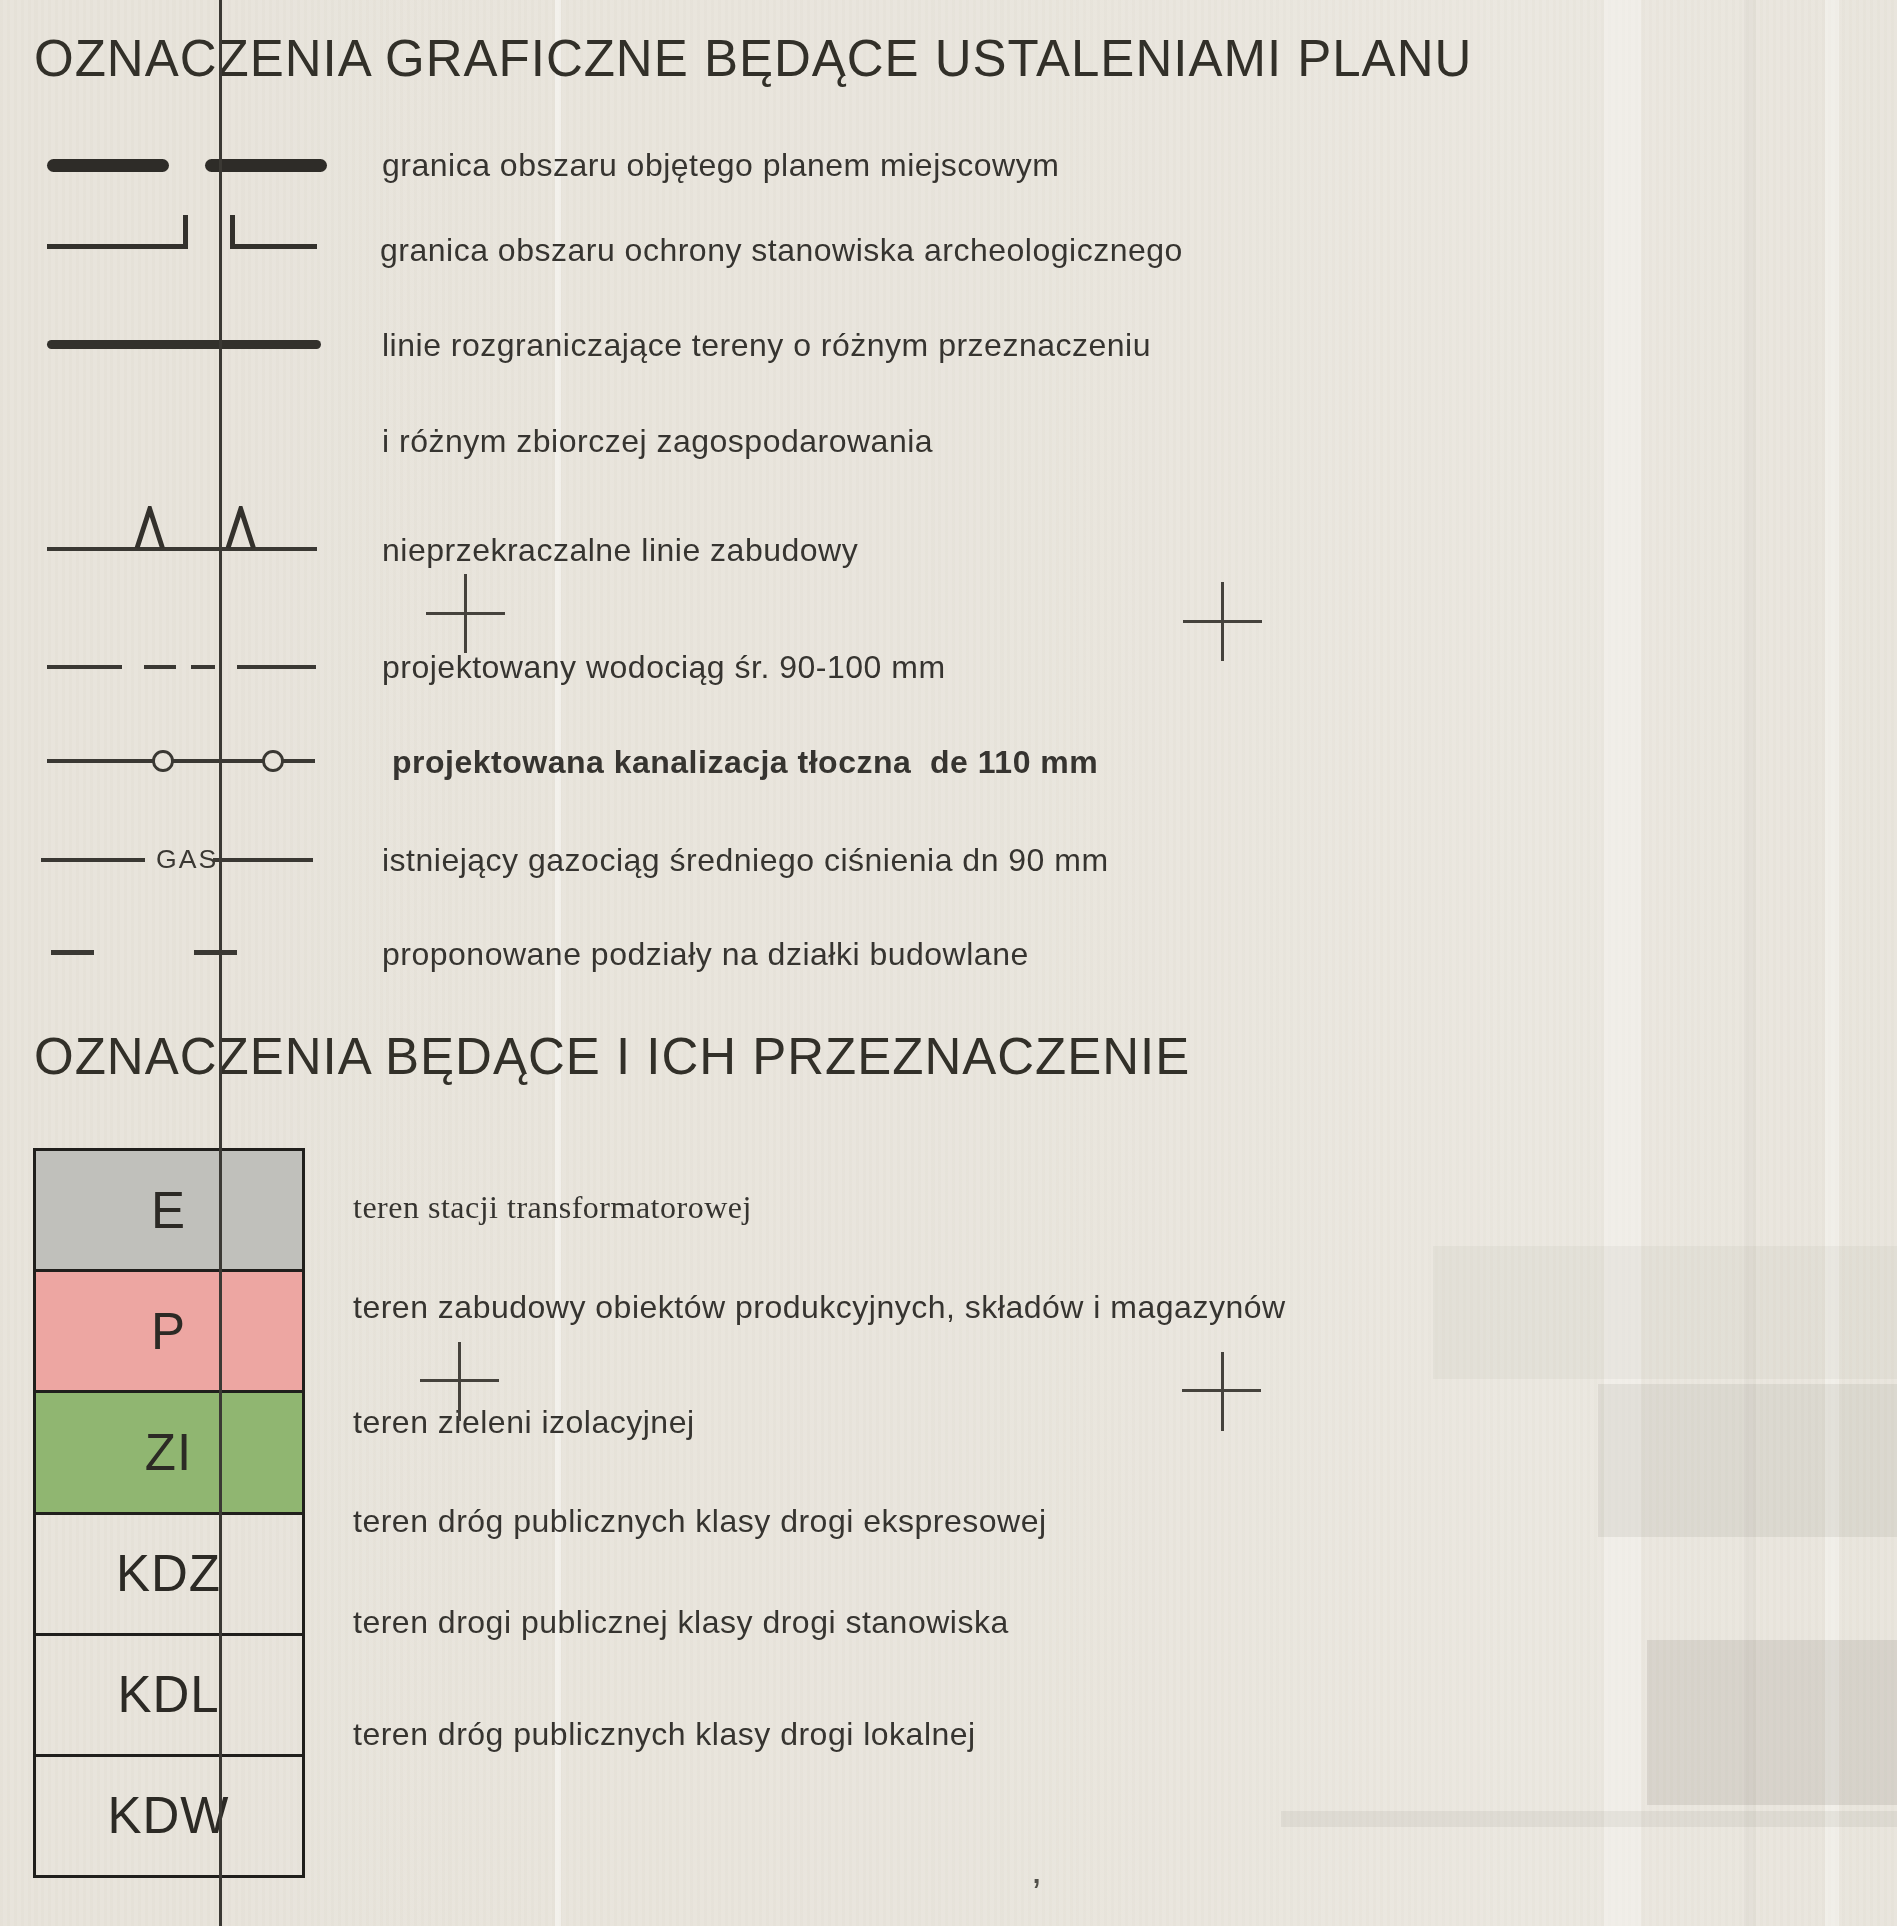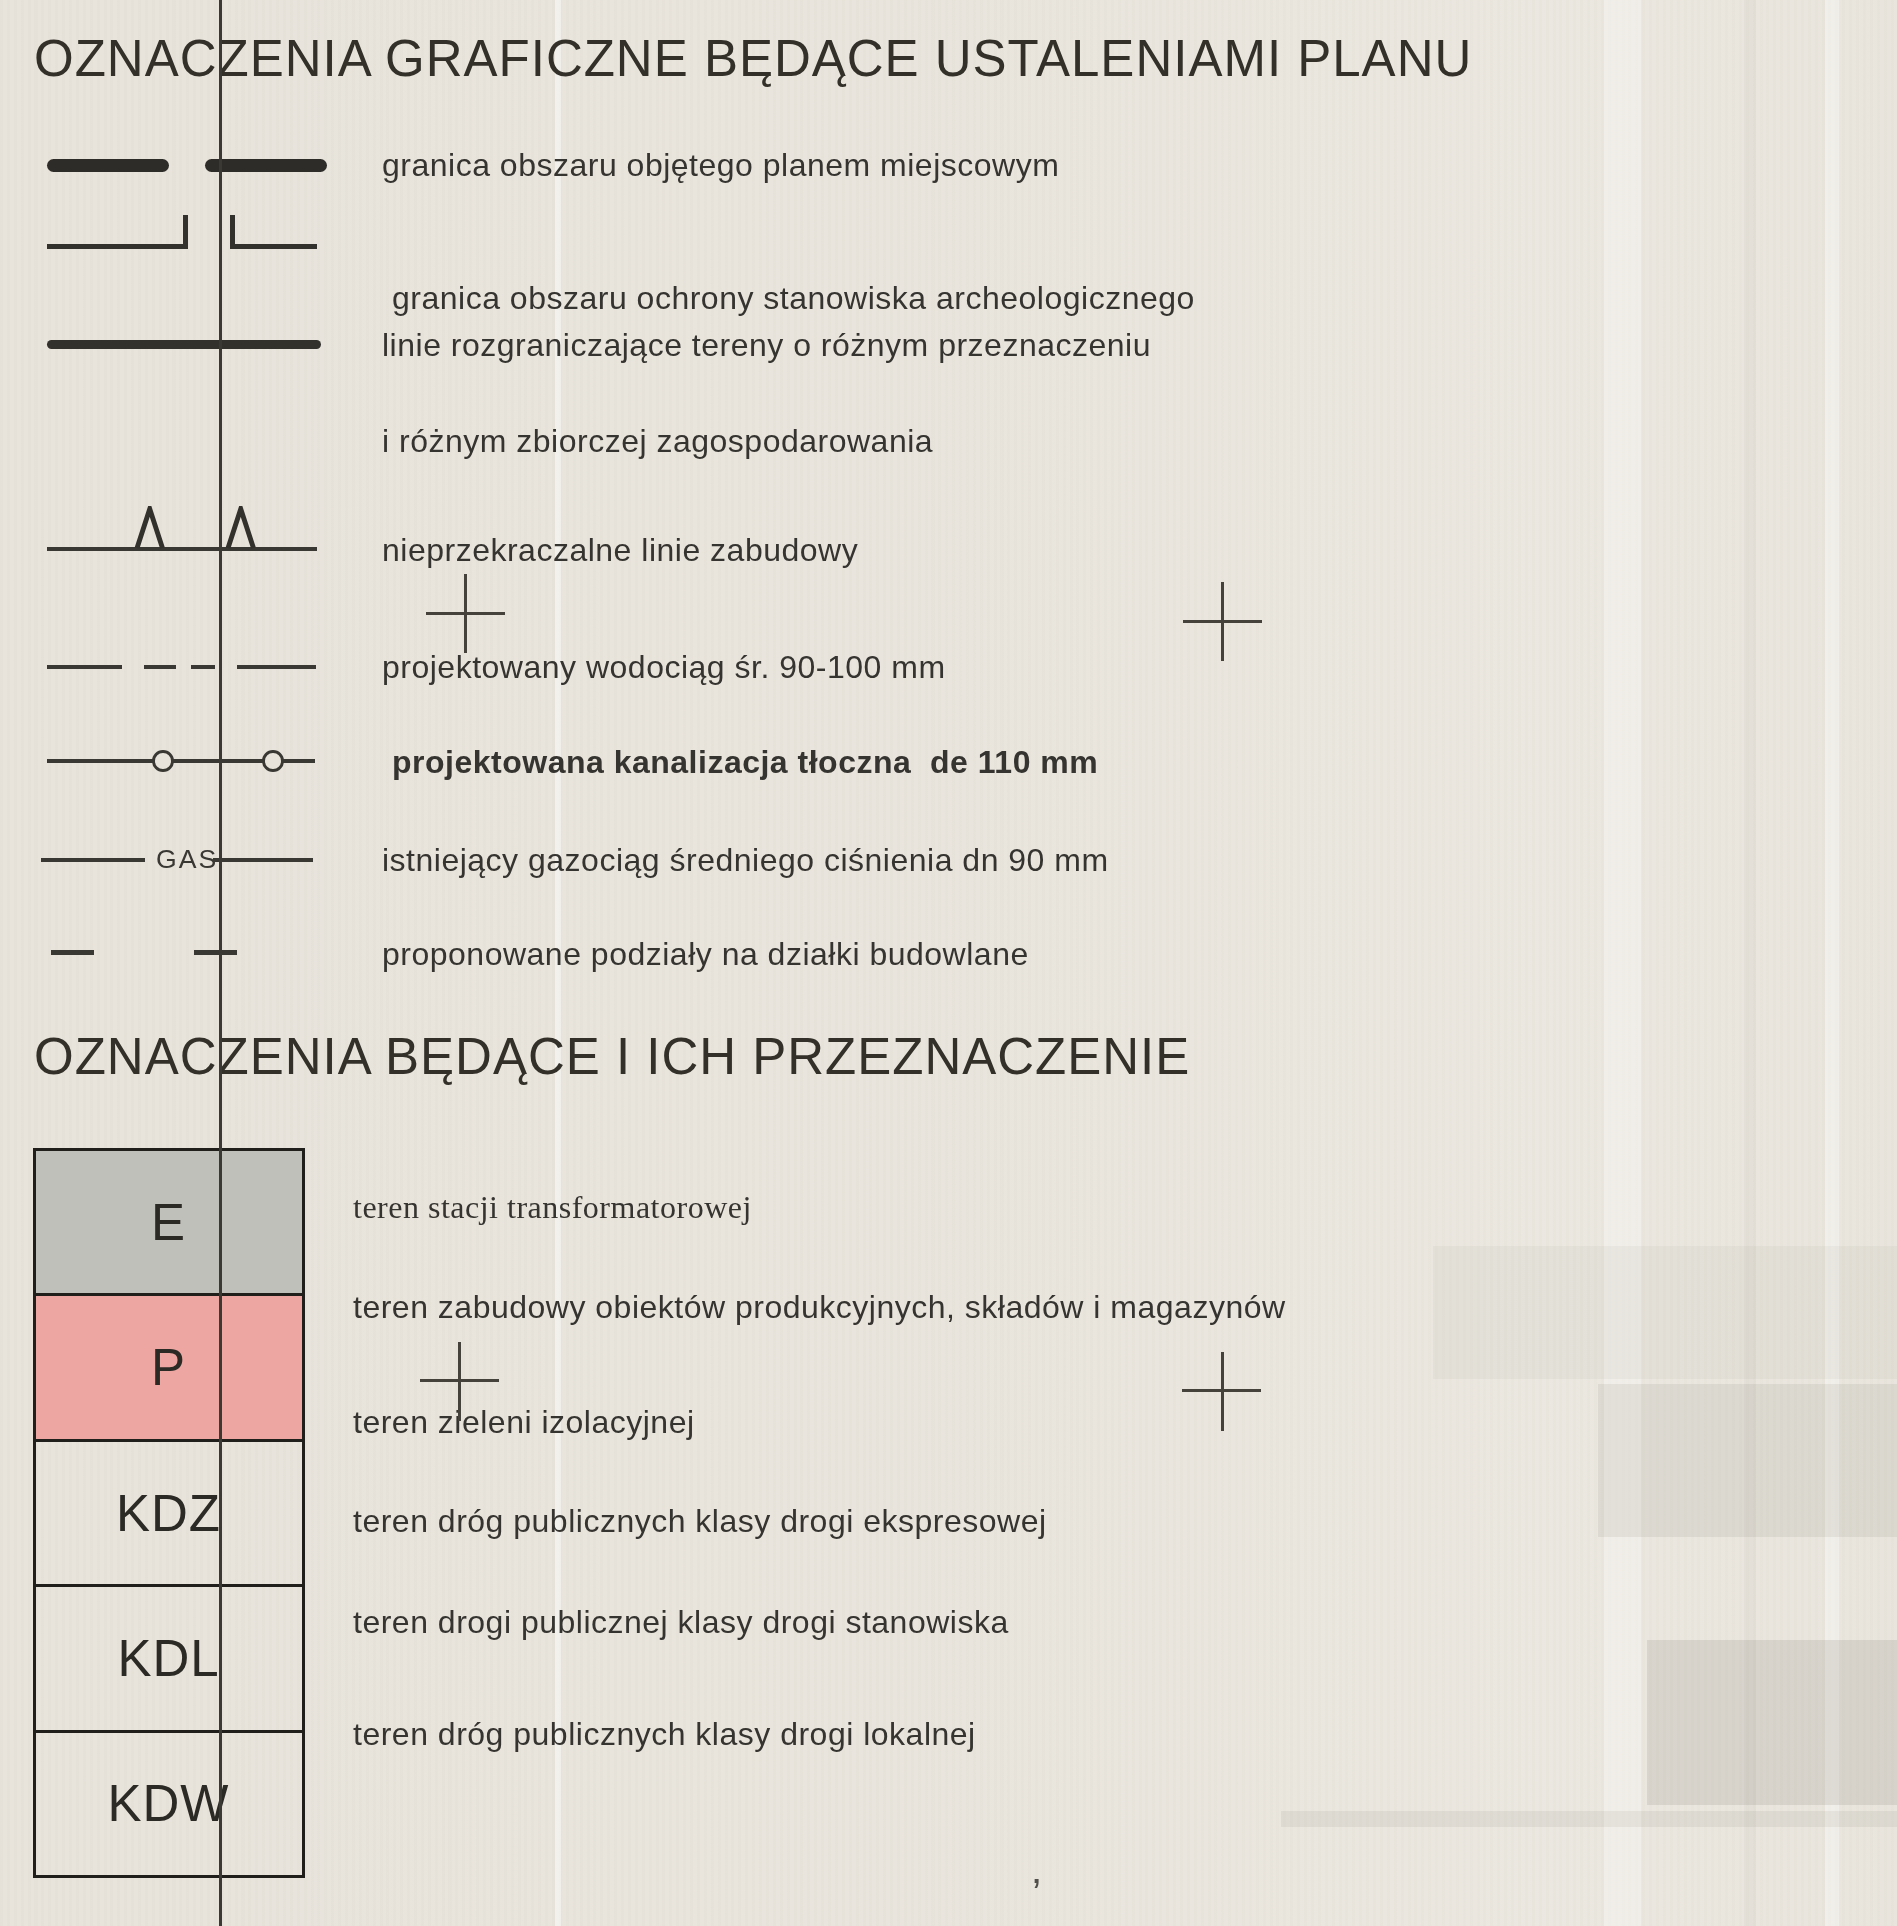--- a/index.html
+++ b/index.html
@@ -78,21 +78,21 @@
     <div class="dashThick" style="left:47px;top:159px;width:122px;"></div>
     <div class="dashThick" style="left:205px;top:159px;width:122px;"></div>
     <div class="txt" style="left:382px;top:140px;">granica obszaru objętego planem miejscowym</div>
   </div>
 
   <div>
     <div class="bar" style="left:47px;top:244px;width:140px;height:4.9px;"></div>
     <div class="bar" style="left:183px;top:215px;width:4.9px;height:34px;"></div>
     <div class="bar" style="left:230px;top:215px;width:4.9px;height:34px;"></div>
     <div class="bar" style="left:230px;top:244px;width:87px;height:4.9px;"></div>
-    <div class="txt" style="left:392px;top:225px;margin-top:48px;">granica obszaru ochrony stanowiska archeologicznego</div>
+    <div class="txt" style="left:380px;top:225px;">granica obszaru ochrony stanowiska archeologicznego</div>
   </div>
 
   <div>
     <div class="bar" style="left:47px;top:340px;width:274px;height:8.9px;border-radius:4.9px;"></div>
     <div class="txt" style="left:382px;top:320px;">linie rozgraniczające tereny o różnym przeznaczeniu</div>
     <div class="txt" style="left:382px;top:416px;">i różnym zbiorczej zagospodarowania</div>
   </div>
 
   <div>
     <div class="lineThin" style="left:47px;top:547px;width:270px;"></div>
@@ -144,20 +144,23 @@
 
   <div class="title" style="left:34px;top:1030px;">OZNACZENIA BĘDĄCE I ICH PRZEZNACZENIE</div>
 
   <div id="area-table">
     <div class="area-row" style="background-color: rgb(192, 192, 187);">
       <span class="area-code">E</span>
     </div>
     <div class="area-row" style="background-color: rgb(237, 166, 162);">
       <span class="area-code">P</span>
     </div>
+    <div class="area-row" style="background-color: rgb(144, 182, 113);">
+      <span class="area-code">ZI</span>
+    </div>
     <div class="area-row">
       <span class="area-code">KDZ</span>
     </div>
     <div class="area-row">
       <span class="area-code">KDL</span>
     </div>
     <div class="area-row">
       <span class="area-code">KDW</span>
     </div>
   </div>

